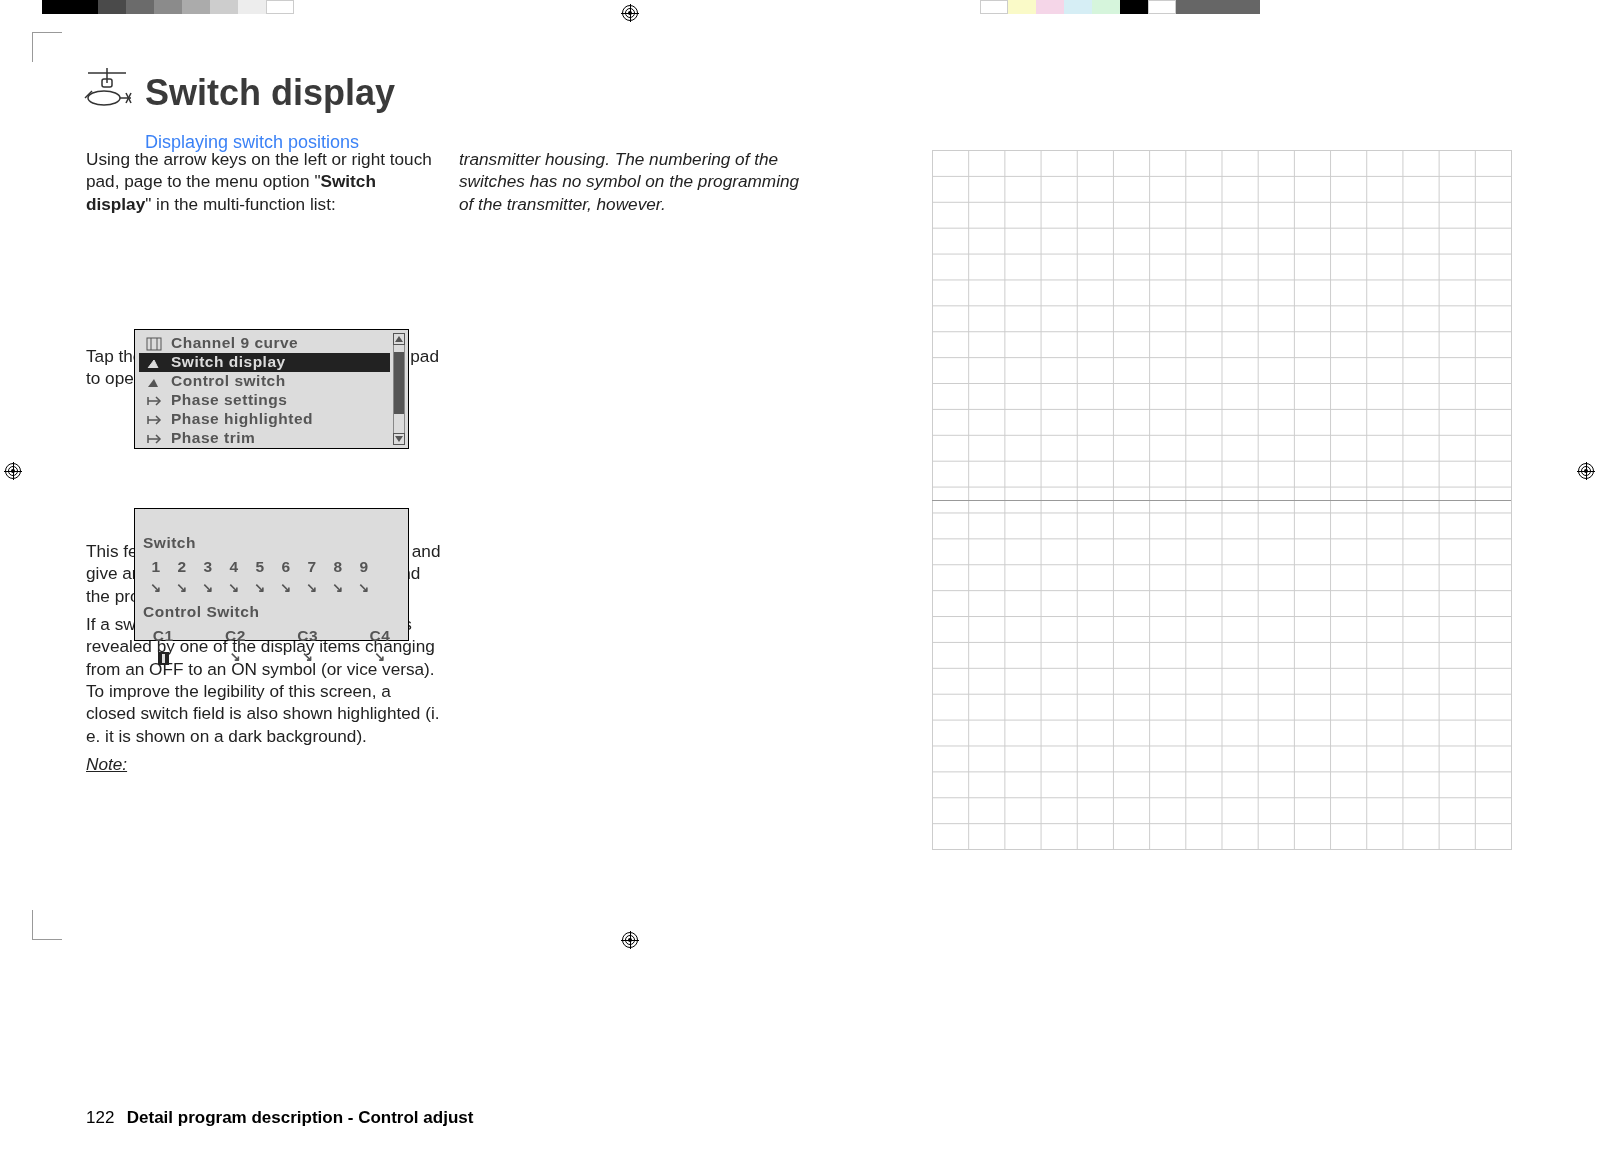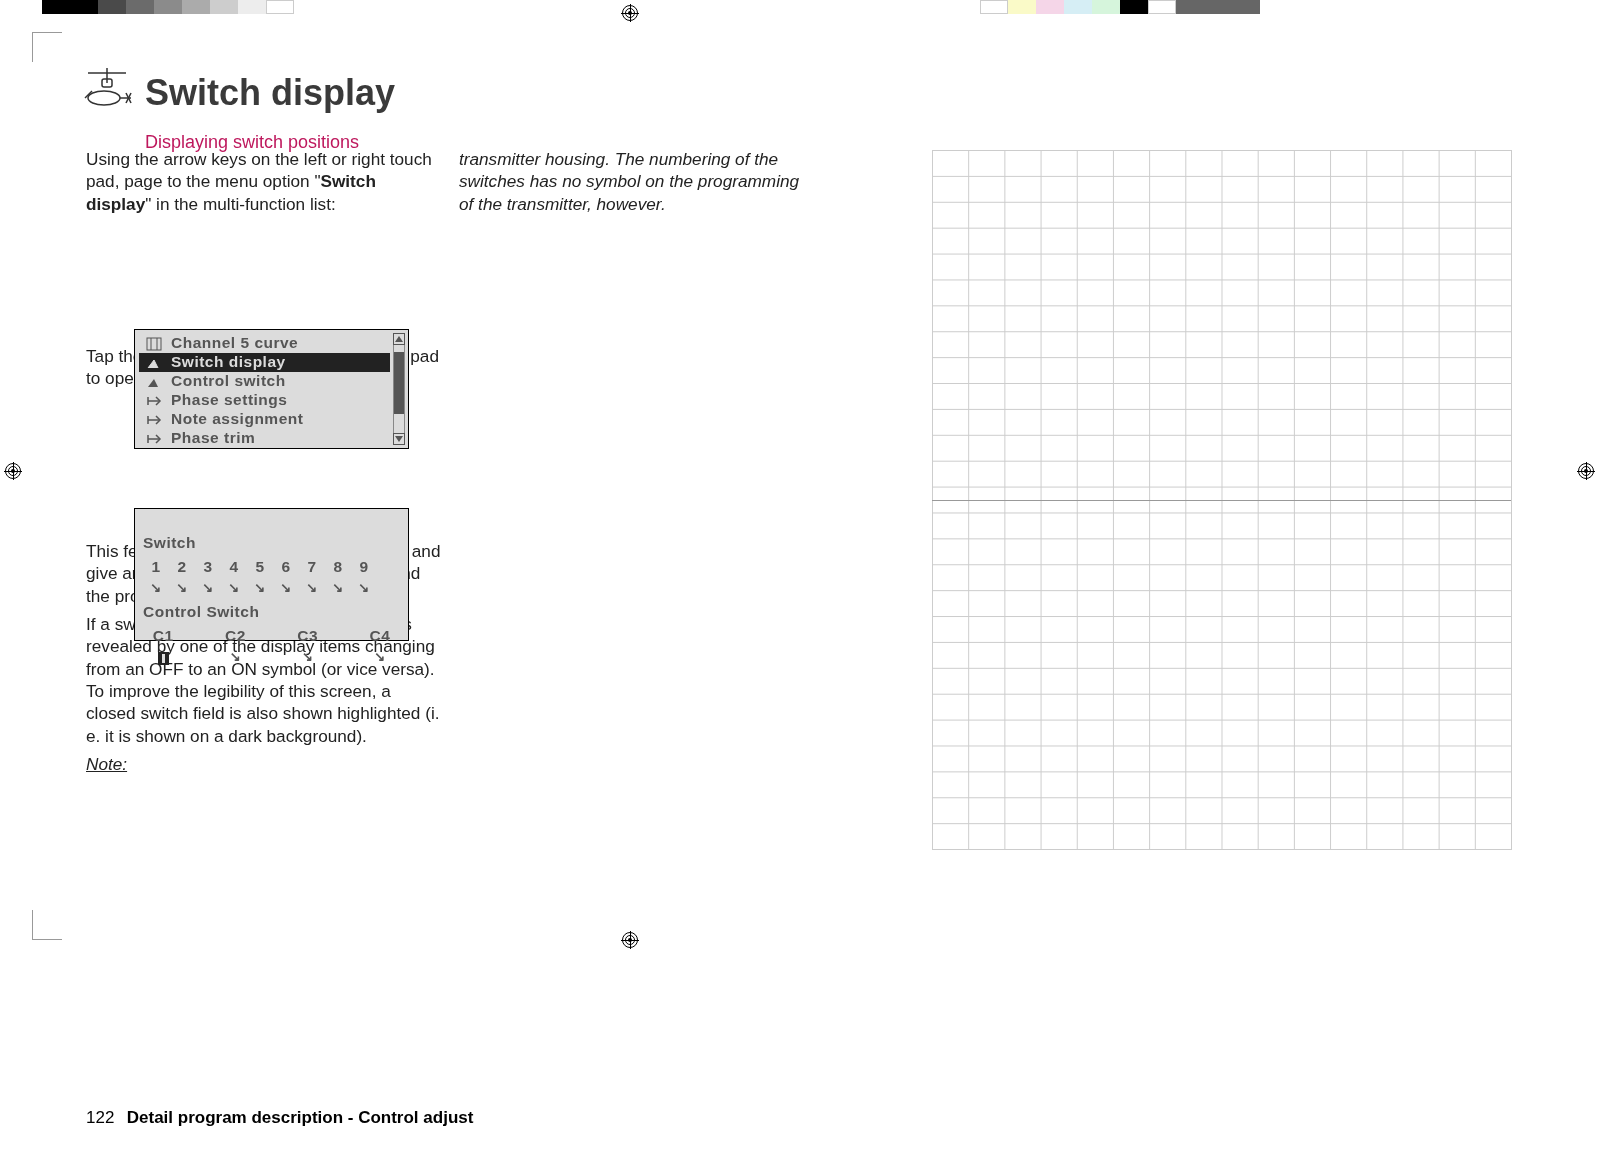--- a/index.html
+++ b/index.html
@@ -37,21 +37,21 @@
     position:absolute;
     left: 74px;
     top: 40px;
     width: 1450px;
     height: 1088px;
     text-decoration: underline;
   }
 
   
   .title { position:absolute; left:71px; top:32px; font-size:36px; font-weight:bold; color:#3a3a3a; font-family:Arial, Helvetica, sans-serif;}
-  .subtitle { position:absolute; left:71px; top:92px; font-size:18px; color:#be185d; }
+  .subtitle { position:absolute; left:71px; top:92px; font-size:18px; color:#3b82f6; }
   .heli-icon { position:absolute; left:8px; top:25px; width:50px; height:50px; }
 
   
   .col { position:absolute; top:108px; width:355px; font-size:17.2px; color:#222; line-height:1.3; }
   .col1 { left:12px; }
   .col2 { left:385px; }
   .col p { margin: 0 0 6px 0; }
   .bold { font-weight:bold; }
   .ital { font-style:italic; }
   .under { text-decoration:underline; }
@@ -182,21 +182,21 @@
     <div class="lcd menu1">
       <div class="lcd-inner">
         <div class="lcd-row">
           <span class="mi-icon">
               <svg width="16" height="14">
                 <rect x="1" y="1" width="14" height="12" fill="none" stroke="#555"></rect>
                 <line x1="5" y1="1" x2="5" y2="13" stroke="#555"></line>
                 <line x1="11" y1="1" x2="11" y2="13" stroke="#555"></line>
               </svg>
             </span>
-          <span>Channel 5 curve</span>
+          <span>Channel 9 curve</span>
         </div>
         <div class="lcd-row sel">
           <span class="mi-icon">
               <svg width="16" height="14">
                 <path d="M2 12 L8 4 L12 12" fill="#dcdcdc"></path>
               </svg>
             </span>
           <span>Switch display</span>
         </div>
         <div class="lcd-row">
@@ -218,21 +218,21 @@
           <span>Phase settings</span>
         </div>
         <div class="lcd-row">
           <span class="mi-icon">
               <svg width="16" height="14">
                 <line x1="2" y1="7" x2="13" y2="7" stroke="#555" stroke-width="1.5"></line>
                 <path d="M10 3 L14 7 L10 11" fill="none" stroke="#555" stroke-width="1.5"></path>
                 <line x1="2" y1="3" x2="2" y2="11" stroke="#555" stroke-width="1.5"></line>
               </svg>
             </span>
-          <span>Note assignment</span>
+          <span>Phase highlighted</span>
         </div>
         <div class="lcd-row">
           <span class="mi-icon">
               <svg width="16" height="14">
                 <line x1="2" y1="7" x2="13" y2="7" stroke="#555" stroke-width="1.5"></line>
                 <path d="M10 3 L14 7 L10 11" fill="none" stroke="#555" stroke-width="1.5"></path>
                 <line x1="2" y1="3" x2="2" y2="11" stroke="#555" stroke-width="1.5"></line>
               </svg>
             </span>
           <span>Phase trim</span>

